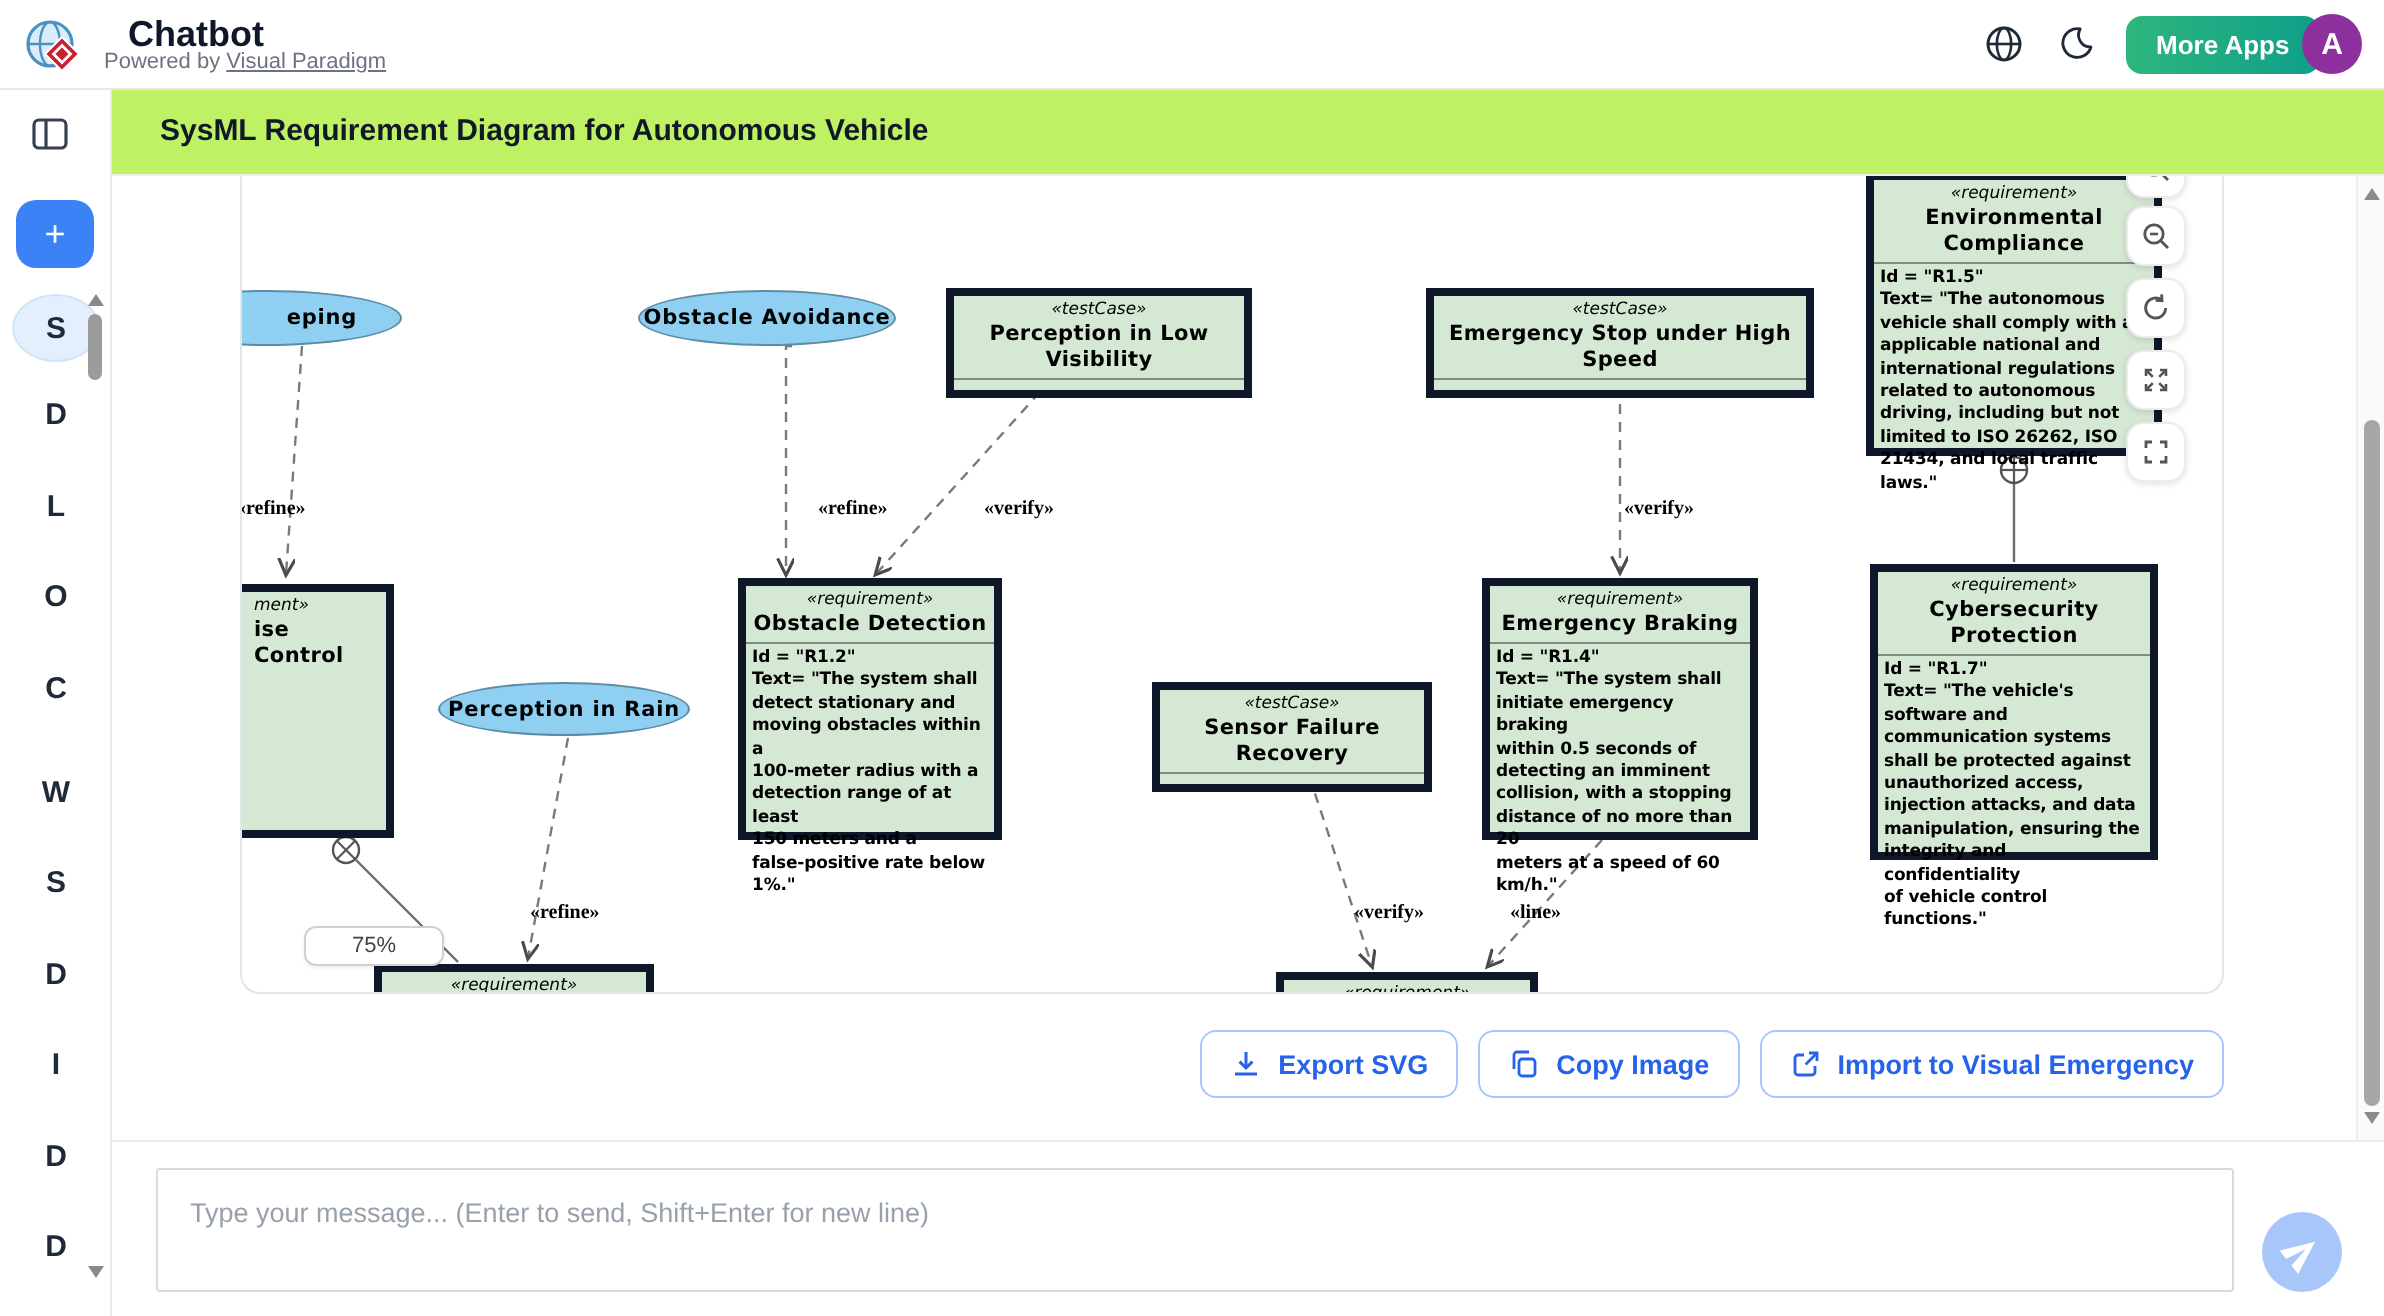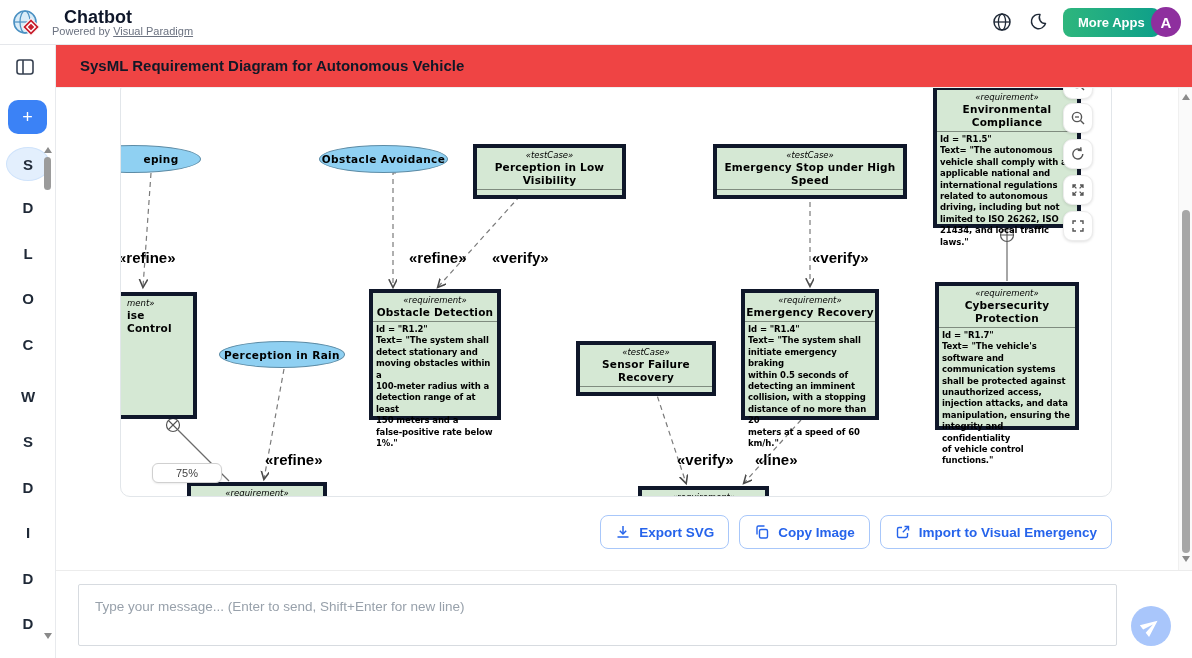--- a/index.html
+++ b/index.html
@@ -32,21 +32,21 @@
   .side-item { position:absolute; left:6px; width:44px; height:34px; display:flex; align-items:center;
     justify-content:center; font-size:15px; font-weight:600; color:#1f2937; cursor:pointer; border-radius:50%; }
   .side-item.active { background:#e3effd; border:1px solid #cfe3fb; }
   .sb-thumb { position:absolute; left:44px; top:112px; width:7px; height:33px; background:#9b9b9b; border-radius:3.5px; }
   .tri-up { width:0; height:0; border-left:4px solid transparent; border-right:4px solid transparent;
     border-bottom:6px solid #8a8a8a; }
   .tri-down { width:0; height:0; border-left:4px solid transparent; border-right:4px solid transparent;
     border-top:6px solid #8a8a8a; }
 
   
-  .titlebar { position:absolute; left:56px; top:45px; width:1136px; height:43px; background:#ef4444;
+  .titlebar { position:absolute; left:56px; top:45px; width:1136px; height:43px; background:#bef264;
     border-bottom:1px solid #f0f0f0; z-index:10; }
   .page-title { position:absolute; left:24px; top:12px; font-size:15px; font-weight:700; color:#111827; }
 
   
   .chat-area { position:absolute; left:56px; top:88px; width:1122px; height:482px; background:#fff;
     overflow:hidden; }
   .bubble { position:absolute; left:64px; top:-8px; width:992px; height:417px; background:#fff;
     border:1px solid #e2e6ea; border-radius:10px; overflow:hidden; }
   .canvas { position:absolute; left:0; top:8px; width:992px; height:409px; }
   .canvas svg.wires { position:absolute; left:0; top:0; }
@@ -58,21 +58,21 @@
   .stereo { font-size:8.5px; font-style:italic; line-height:11px; }
   .node-name { font-size:10.5px; font-weight:700; line-height:13px; letter-spacing:0.2px; }
   .req-body { border-top:1px solid #7f8c7f; margin-top:2px; padding:2px 3px; font-size:8.5px;
     font-weight:700; line-height:11.4px; letter-spacing:-0.1px; white-space:pre-line; }
   .tc-empty { border-top:1px solid #7f8c7f; margin-top:2px; height:6px; }
   .left-clip .node-head { text-align:left; padding-left:62px; }
   .left-clip .req-body { padding-left:62px; }
   .ellipse { position:absolute; background:#8fd0f2; border:1px solid #5d8ca6; border-radius:50%;
     display:flex; align-items:center; justify-content:center; font-family:"DejaVu Sans", sans-serif;
     font-size:10.5px; font-weight:700; letter-spacing:0.4px; color:#000; }
-  .edge-label { position:absolute; font-family:Liberation Sans, sans-serif; font-size:15px;
+  .edge-label { position:absolute; font-family:Liberation Serif, serif; font-size:10px;
     font-weight:700; color:#000; white-space:nowrap; }
   .zoom-badge { position:absolute; left:31px; top:374px; padding:3px 23px; background:#fff;
     border:1px solid #d0d0d0; border-radius:6px; font-size:11px; color:#444;
     box-shadow:0 1px 2px rgba(0,0,0,.08); }
 
   
   .view-btn { position:absolute; left:1007px; width:30px; height:30px; background:#fff;
     border:1px solid #ececec; border-radius:9px; box-shadow:0 1px 3px rgba(0,0,0,.12);
     display:flex; align-items:center; justify-content:center; cursor:pointer; color:#555; }
 
@@ -260,21 +260,21 @@
 100-meter radius with a
 detection range of at least
 150 meters and a
 false-positive rate below
 1%."</div>
       </div>
 
       <div class="req" style="left:620px; top:200px; width:138px; height:131px">
         <div class="node-head">
           <div class="stereo">«requirement»</div>
-          <div class="node-name">Emergency Recovery</div>
+          <div class="node-name">Emergency Braking</div>
         </div>
         <div class="req-body">Id =  "R1.4"
 Text= "The system shall
 initiate emergency braking
 within 0.5 seconds of
 detecting an imminent
 collision, with a stopping
 distance of no more than 20
 meters at a speed of 60
 km/h."</div>

